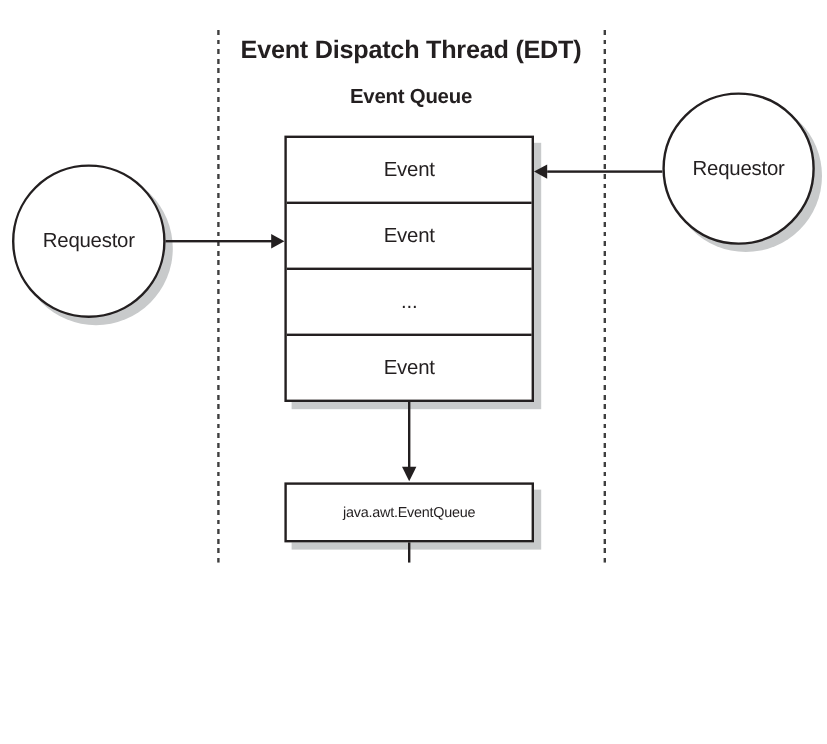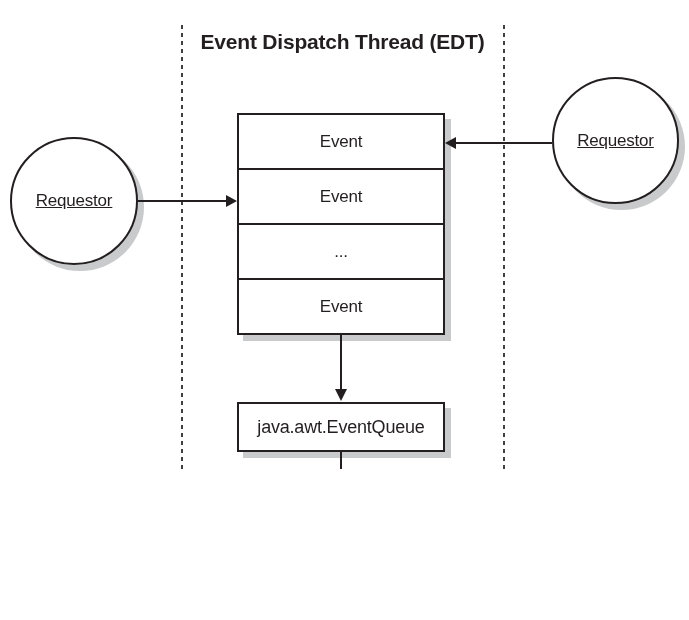--- a/index.html
+++ b/index.html
@@ -78,37 +78,36 @@
   .circle {
     position: absolute;
     border: 2px solid var(--ink);
     border-radius: 50%;
     background: var(--bg);
     box-shadow: 6px 6px 0 0 var(--shadow);
     display: flex;
     align-items: center;
     justify-content: center;
     font-size: 17px;
-    text-decoration: underline;
   }
   .circle-left  { left: 10px;  top: 137px; width: 128px; height: 128px; }
   .circle-right { left: 552px; top: 77px;  width: 127px; height: 127px; }
 
   
   .class-box {
     position: absolute;
     left: 237px; top: 402px;
     width: 208px; height: 50px;
     border: 2px solid var(--ink);
     background: var(--bg);
     box-shadow: 6px 6px 0 0 var(--shadow);
     display: flex;
     align-items: center;
     justify-content: center;
-    font-size: 18px;
+    font-size: 12px;
   }
 
   
   .arrow-line-h { position: absolute; height: 2px; background: var(--ink); }
   .arrow-line-v { position: absolute; width: 2px;  background: var(--ink); }
   .arrow-head   { position: absolute; width: 0; height: 0; }
   .arrow-head.point-right {
     border-top: 6px solid transparent;
     border-bottom: 6px solid transparent;
     border-left: 11px solid var(--ink);
@@ -145,20 +144,21 @@
 </style>
 </head>
 <body>
 
 <div class="canvas">
 
   <div class="dashed-line left"></div>
   <div class="dashed-line right"></div>
 
   <div class="title">Event Dispatch Thread (EDT)</div>
+  <div class="subtitle">Event Queue</div>
 
   <div class="queue-box">
     <div class="queue-row">Event</div>
     <div class="queue-row">Event</div>
     <div class="queue-row">...</div>
     <div class="queue-row">Event</div>
   </div>
 
   <div class="circle circle-left">
     <span>Requestor</span>

